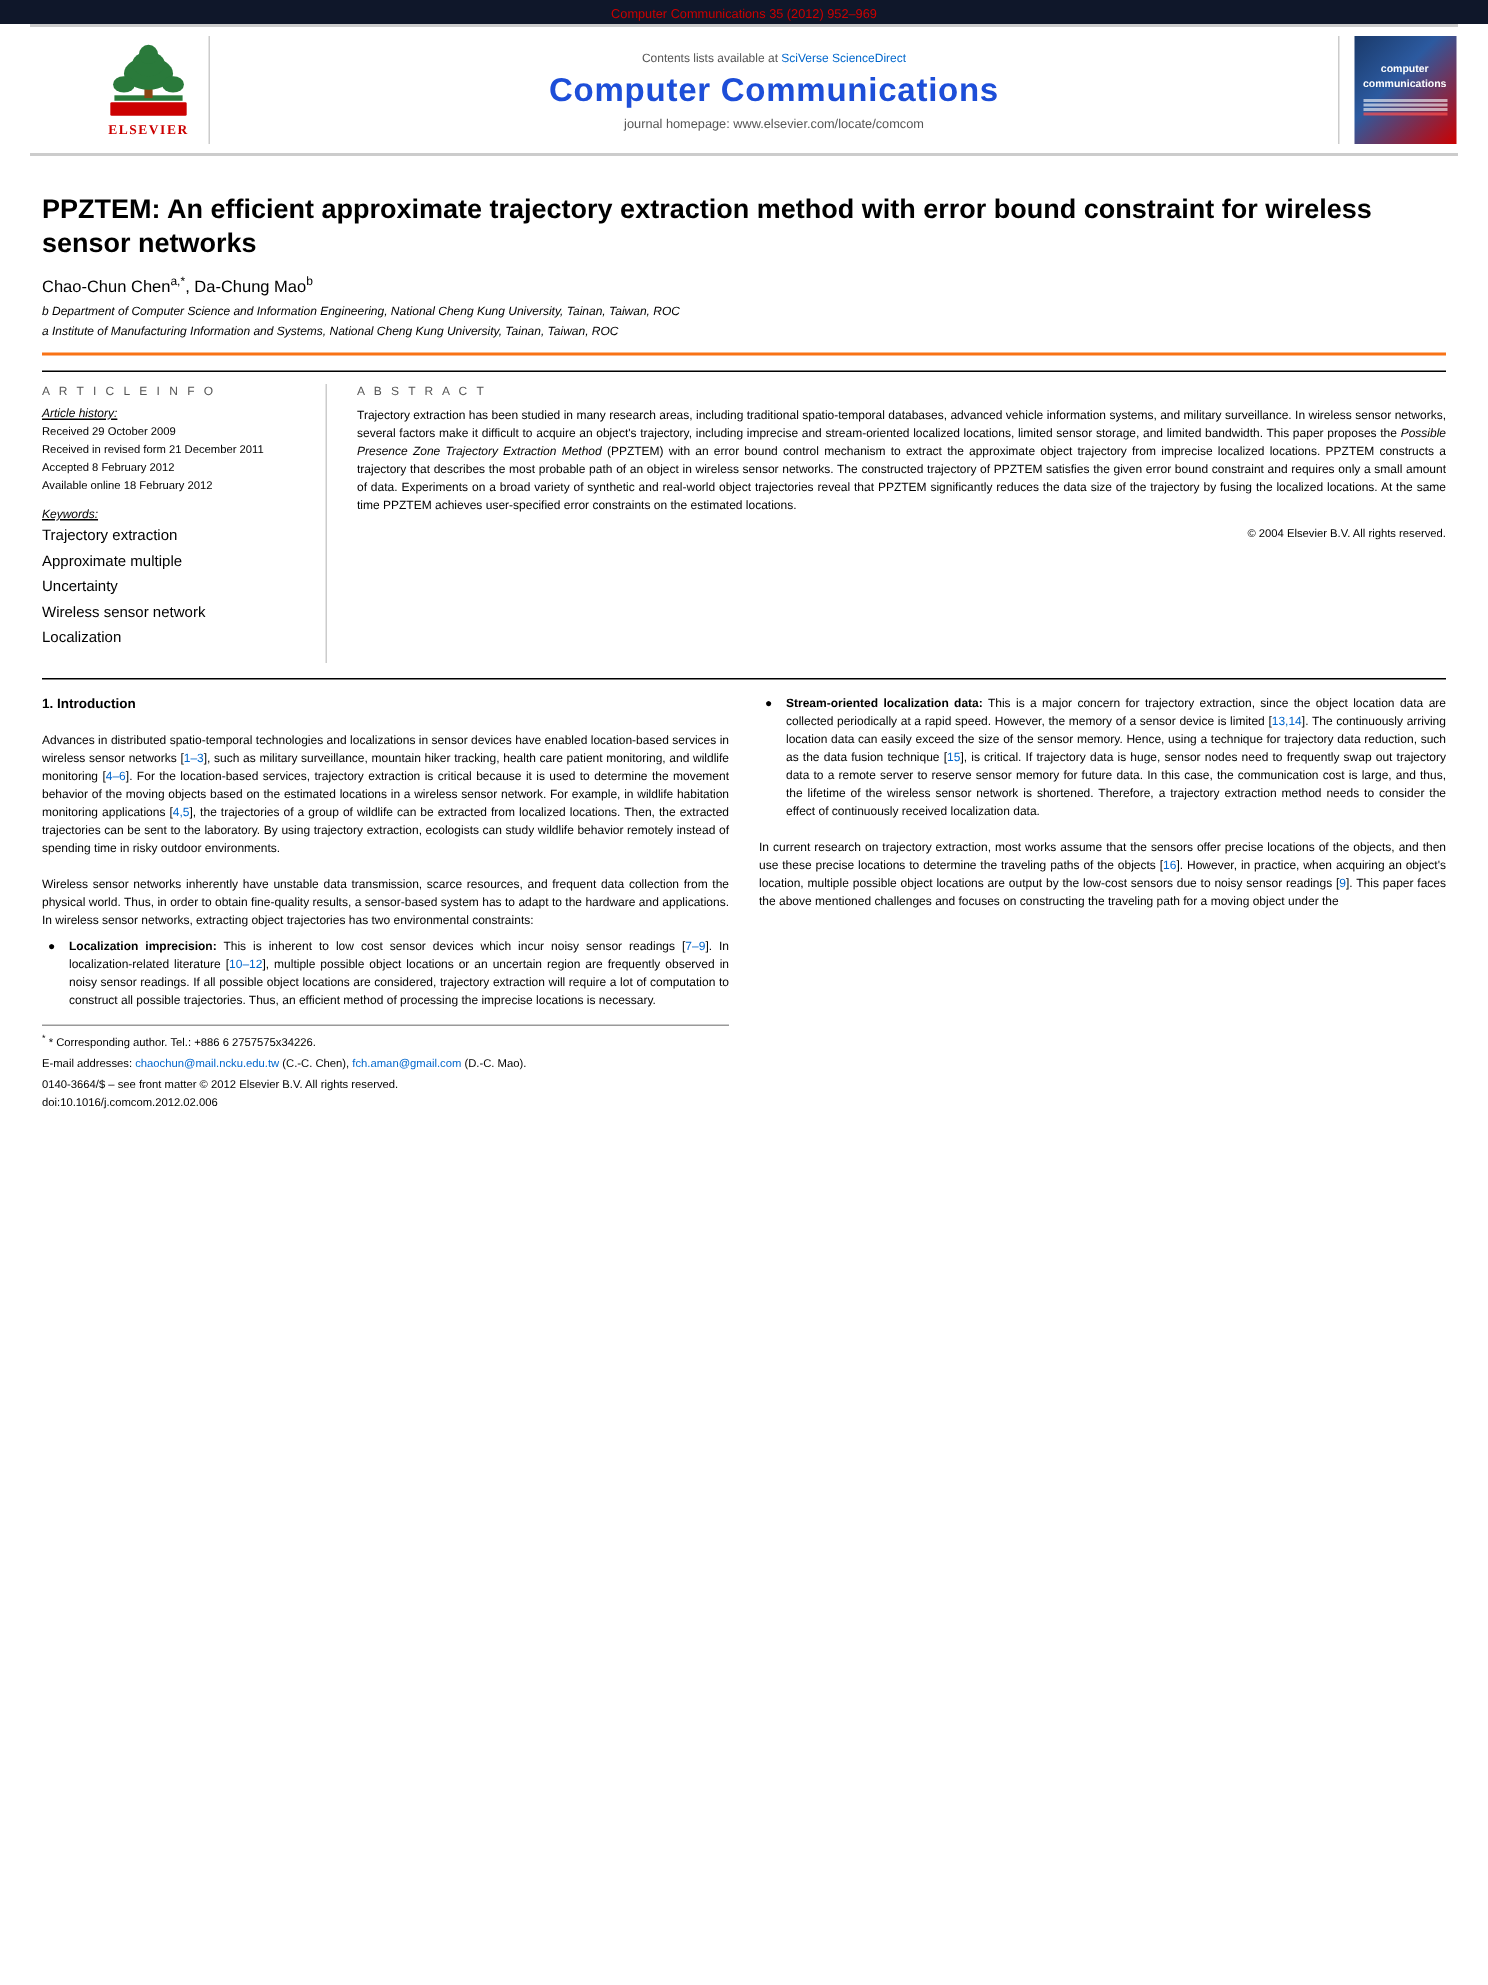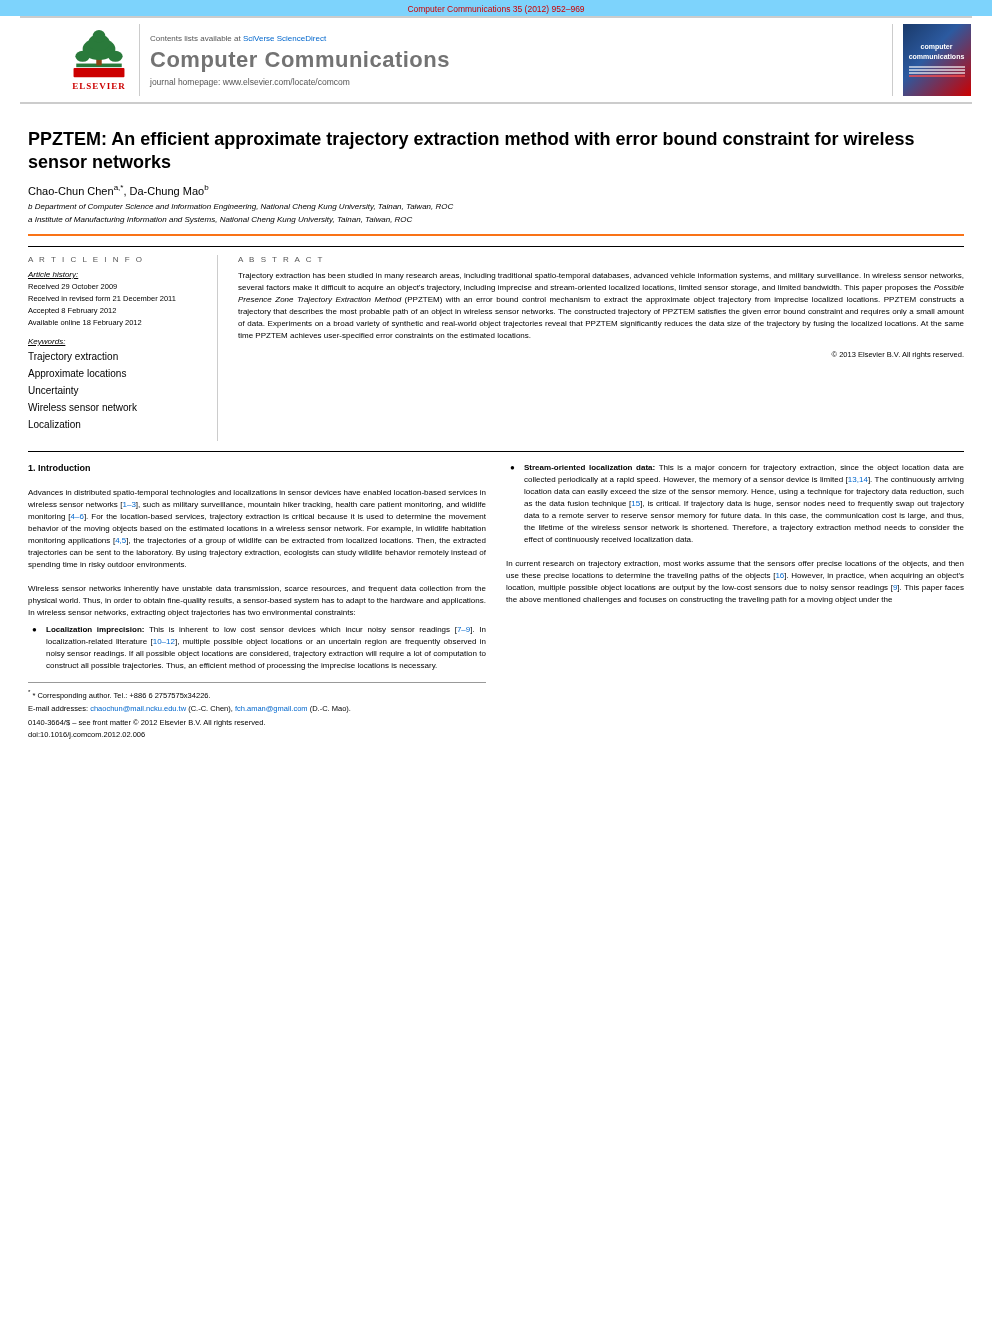--- a/index.html
+++ b/index.html
@@ -7,21 +7,21 @@
       background: #fff;
       font-family: 'Times New Roman', Times, serif;
       font-size: 9.5px;
       color: #000;
       width: 992px;
       min-height: 1323px;
     }
 
     
     .top-bar {
-      background: #7dd3fc;
+      background: #0f172a;
       text-align: center;
       padding: 4px 0 2px;
       font-size: 8.5px;
       color: #c00;
       font-family: Arial, sans-serif;
     }
 
     
     .journal-header {
       display: flex;
@@ -57,36 +57,37 @@
       font-weight: bold;
       color: #c00;
       letter-spacing: 1px;
       margin-top: 2px;
     }
 
     .journal-header-center {
       flex: 1;
       display: flex;
       flex-direction: column;
+      align-items: center;
       justify-content: center;
       padding: 4px 10px;
     }
 
     .sciverse-line {
       font-size: 8px;
       color: #555;
       font-family: Arial, sans-serif;
       margin-bottom: 4px;
     }
 
     .journal-title {
       font-family: Arial, sans-serif;
       font-size: 22px;
       font-weight: bold;
-      color: #737373;
+      color: #1d4ed8;
       letter-spacing: 0.5px;
       margin-bottom: 4px;
     }
 
     .journal-homepage {
       font-size: 8.5px;
       color: #555;
       font-family: Arial, sans-serif;
     }
 
@@ -406,34 +407,34 @@
         <div class="info-date-line">Received 29 October 2009</div>
         <div class="info-date-line">Received in revised form 21 December 2011</div>
         <div class="info-date-line">Accepted 8 February 2012</div>
         <div class="info-date-line">Available online 18 February 2012</div>
       </div>
 
       <div class="info-subsection">
         <div class="info-sublabel">Keywords:</div>
         <div class="keywords-list">
           <div>Trajectory extraction</div>
-          <div>Approximate locations</div>
+          <div>Approximate multiple</div>
           <div>Uncertainty</div>
           <div>Wireless sensor network</div>
           <div>Localization</div>
         </div>
       </div>
     </div>
 
     <div class="abstract-col">
       <div class="section-label">A B S T R A C T</div>
       <div class="abstract-text">
         Trajectory extraction has been studied in many research areas, including traditional spatio-temporal databases, advanced vehicle information systems, and military surveillance. In wireless sensor networks, several factors make it difficult to acquire an object's trajectory, including imprecise and stream-oriented localized locations, limited sensor storage, and limited bandwidth. This paper proposes the <em>Possible Presence Zone Trajectory Extraction Method</em> (PPZTEM) with an error bound control mechanism to extract the approximate object trajectory from imprecise localized locations. PPZTEM constructs a trajectory that describes the most probable path of an object in wireless sensor networks. The constructed trajectory of PPZTEM satisfies the given error bound constraint and requires only a small amount of data. Experiments on a broad variety of synthetic and real-world object trajectories reveal that PPZTEM significantly reduces the data size of the trajectory by fusing the localized locations. At the same time PPZTEM achieves user-specified error constraints on the estimated locations.
       </div>
-      <div class="copyright-line">© 2013 Elsevier B.V. All rights reserved.</div>
+      <div class="copyright-line">© 2004 Elsevier B.V. All rights reserved.</div>
     </div>
   </div>
 
   <div class="body-divider"></div>
 
   <div class="body-columns">
 
     <div class="body-col">
       <div class="section-heading">
         <span>1. Introduction</span>

